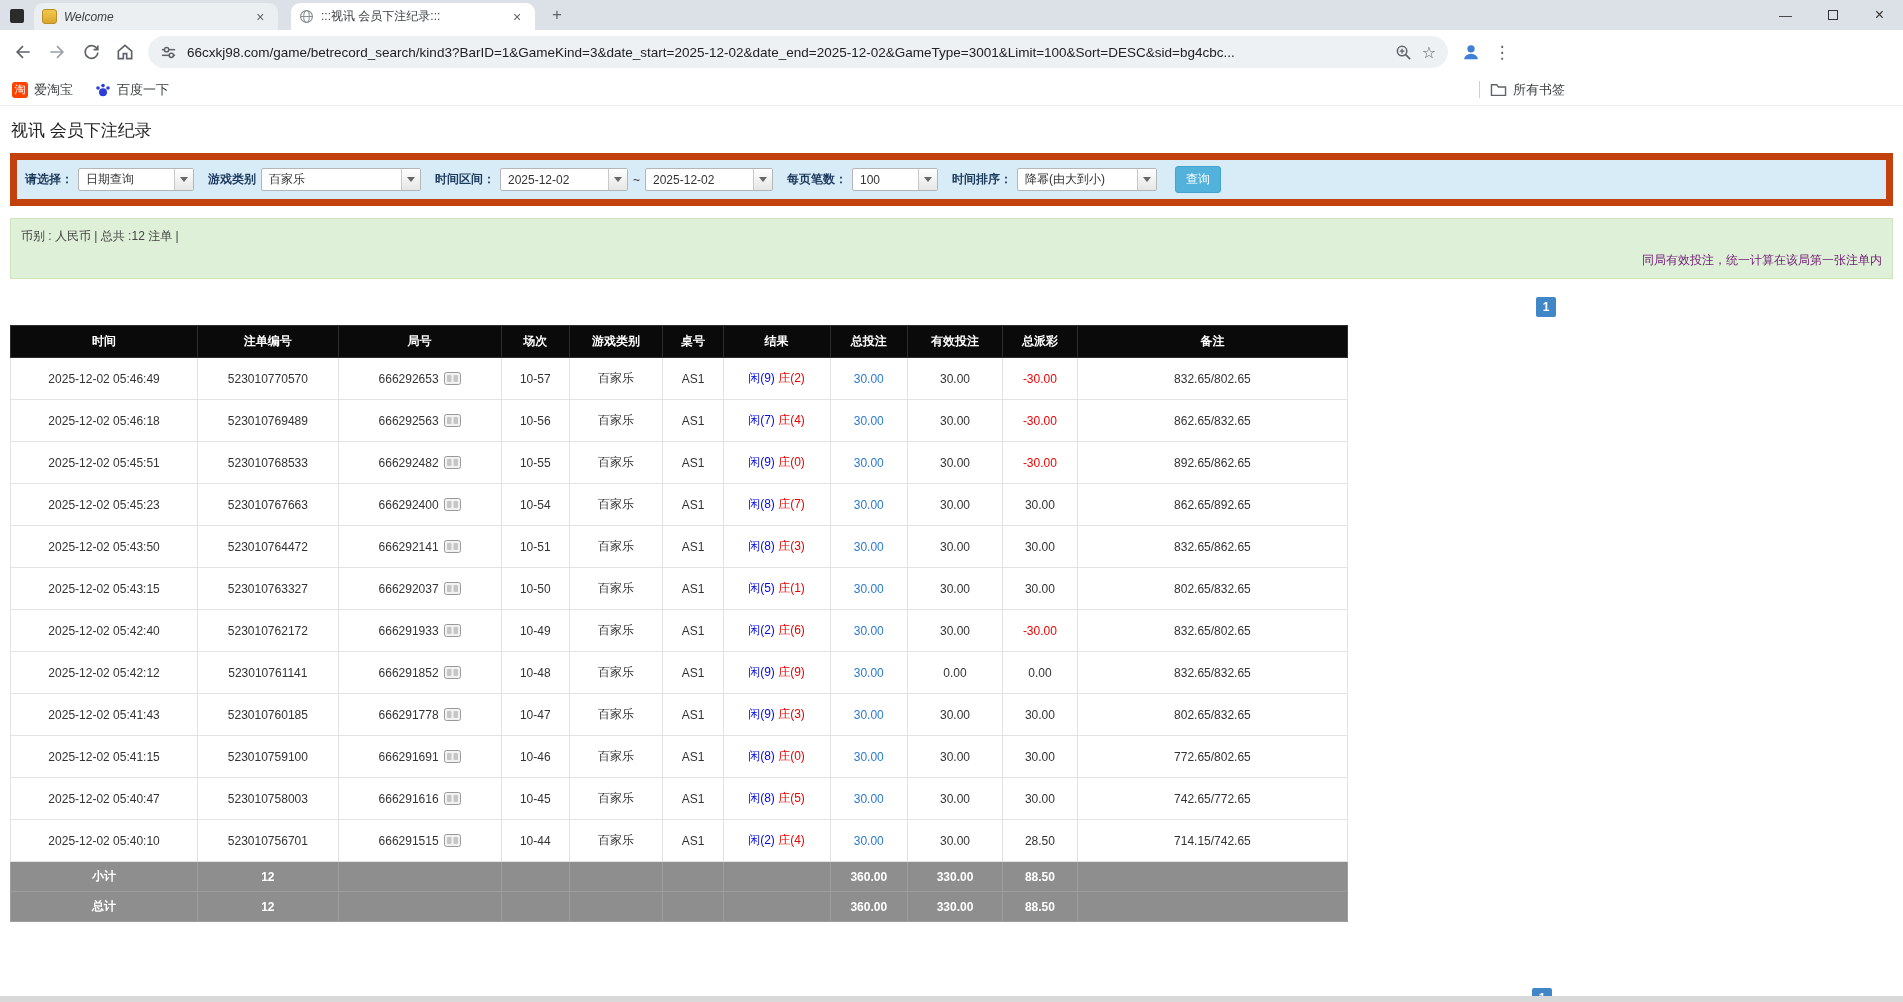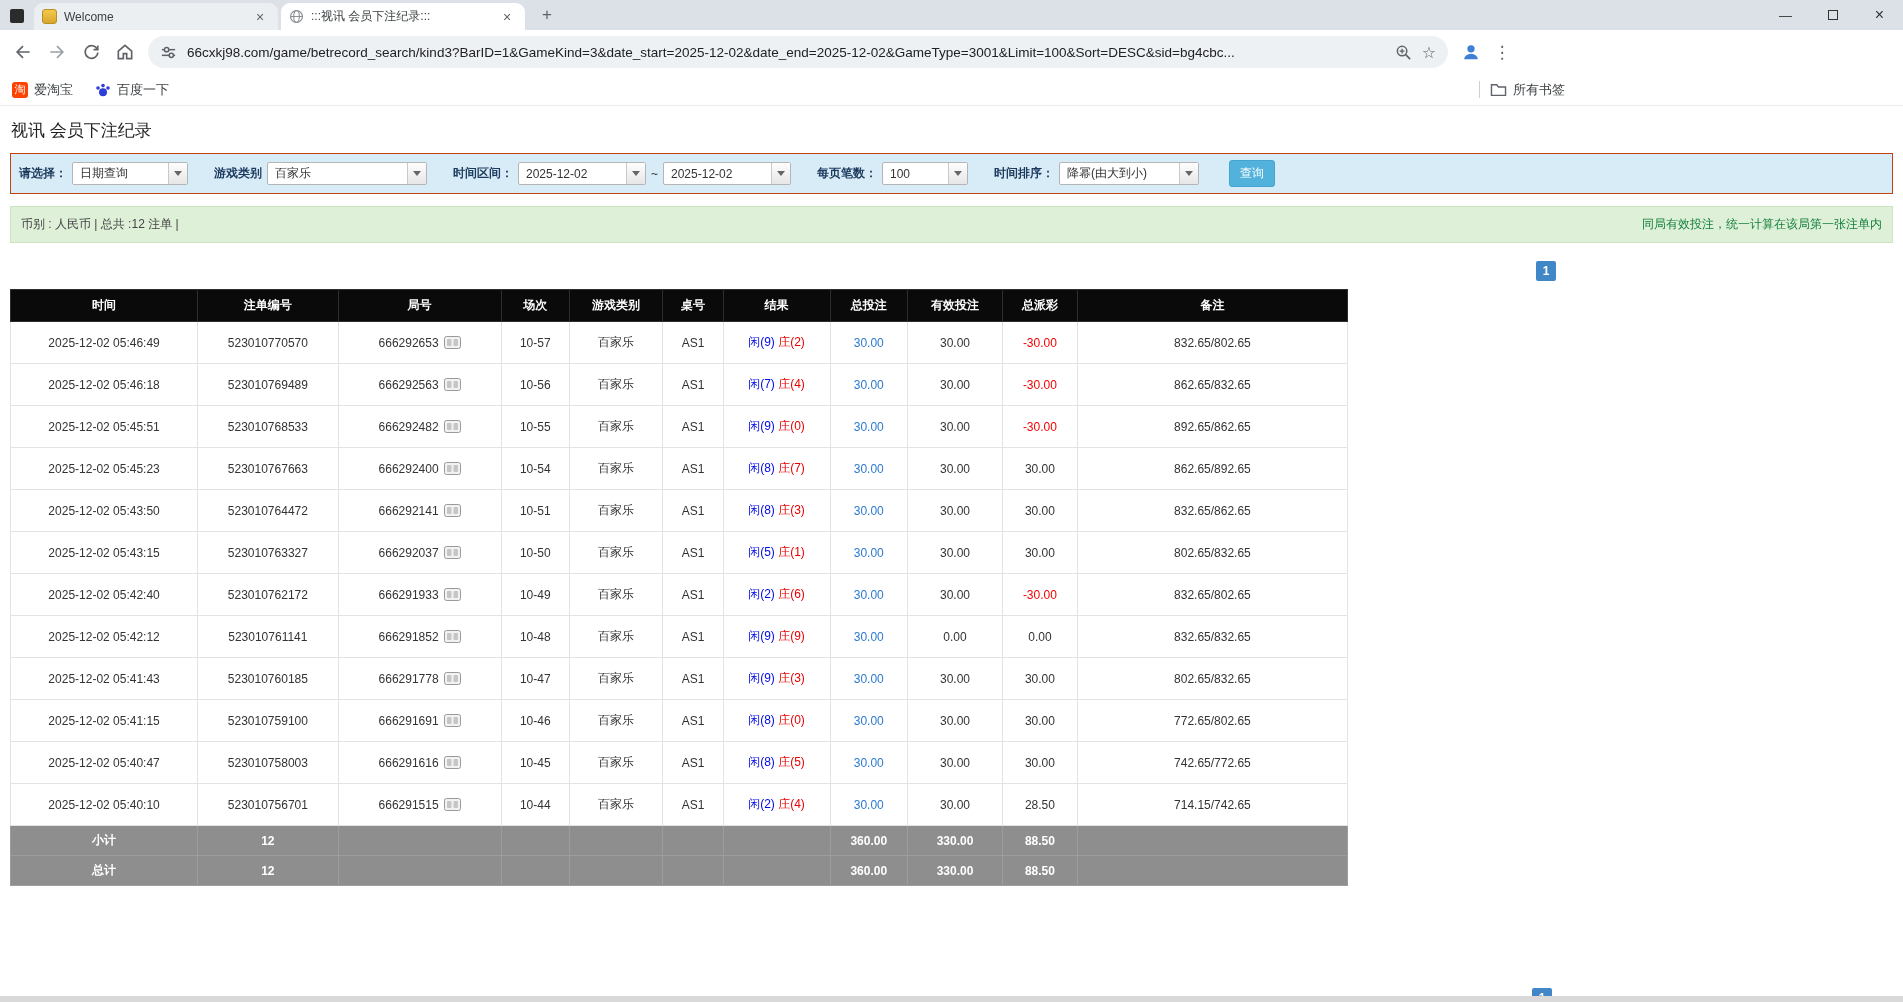--- a/index.html
+++ b/index.html
@@ -5,21 +5,21 @@
   * { margin:0; padding:0; box-sizing:border-box; }
   html,body { width:1903px; height:1002px; overflow:hidden; background:#fff;
     font-family:"Liberation Sans","DejaVu Sans",sans-serif; }
   body { position:relative; }
 
   
   .tabstrip { height:30px; background:#dce1e7; display:flex; align-items:flex-end; position:relative; }
   .window-glyph { width:14px; height:14px; background:#2b2b2b; border-radius:2px; margin:0 10px 7px 10px; }
   .tab { width:244px; height:27px; display:flex; align-items:center; padding:0 10px 0 8px; gap:7px;
          border-radius:9px 9px 0 0; font-size:12px; color:#3c4043; }
-  .tab.inactive { background:#eceff2; margin-right:3px; }
+  .tab.inactive { background:#eceff2; margin-right:13px;font-style:italic; }
   .tab.active { background:#ffffff; }
   .tab-title { flex:1; white-space:nowrap; overflow:hidden; text-overflow:ellipsis; }
   .tab-close { color:#5f6368; font-size:14px; line-height:14px; width:16px; text-align:center; border-radius:50%; }
   .favicon-gold { width:15px; height:15px; border-radius:3px; background:linear-gradient(#f2c94c,#d9a62e); flex:0 0 auto; border:1px solid #b98e22; }
   .newtab-btn { font-size:17px; color:#5f6368; margin:0 0 5px 10px; width:24px; text-align:center; }
   .win-controls { position:absolute; right:0; top:0; height:30px; display:flex; }
   .winbtn { width:47px; height:30px; display:flex; align-items:center; justify-content:center; color:#333; font-size:13px; }
   .max-box { width:10px; height:10px; border:1.5px solid #333; display:inline-block; }
 
   .toolbar { height:44px; background:#fff; display:flex; align-items:center; padding:0 6px; }
@@ -33,36 +33,36 @@
   .bm-item { display:flex; align-items:center; gap:6px; font-size:13px; color:#3c4043; }
   .taobao-ic { width:16px; height:16px; background:#ff4200; color:#fff; border-radius:3px; font-size:11px;
                display:flex; align-items:center; justify-content:center; }
   .bm-right { margin-left:auto; display:flex; align-items:center; gap:10px; margin-right:326px; }
   .bm-sep { width:1px; height:17px; background:#cfcfcf; }
 
   
   .page { position:relative; height:896px; background:#fff; }
   .page-title { font-size:17px; color:#222; padding:13px 11px 11px; }
 
-  .filter-bar { margin:0 10px; background:#d8ecf7; border:1px solid #c2410c; display:flex; align-items:center;
-                padding:6px 8px; gap:26px; }
+  .filter-bar { margin:0 10px; background:#d8ecf7; border:7px solid #c2410c; display:flex; align-items:center;
+                padding:6px 8px; gap:14px; }
   .fgroup { display:flex; align-items:center; gap:5px; }
   .flabel { font-size:12px; font-weight:bold; color:#1c3a5e; }
   .combo { background:#fff; border:1px solid #b5b5b5; height:23px; display:flex; align-items:stretch; border-radius:2px; }
   .combo-text { padding:0 7px; font-size:12px; color:#333; flex:1; display:flex; align-items:center; white-space:nowrap; }
   .combo-arrow { width:19px; border-left:1px solid #c9c9c9; background:linear-gradient(#fefefe,#e6e6e6);
                  display:flex; align-items:center; justify-content:center; }
   .w116{width:116px} .w160{width:160px} .w128{width:128px} .w86{width:86px} .w140{width:140px}
   .tilde { font-size:12px; color:#333; }
   .btn-search { background:#53b2dc; border:1px solid #44a3cf; color:#fff; font-size:12px; padding:4px 10px;
                 border-radius:3px; margin-left:4px; }
 
   .summary-bar { margin:12px 10px 0; background:#dff0d8; border:1px solid #cde5be; padding:9px 10px;
                  display:flex; justify-content:space-between; font-size:12px; color:#444; }
-  .summary-note { color:#15803d; }
+  .summary-note { color:#701a75;margin-top:24px; }
 
   .pagination { width:1546px; margin:18px 10px 8px; display:flex; justify-content:flex-end; }
   .page-box { min-width:20px; height:20px; background:#4187c7; color:#fff; font-size:12px; font-weight:bold;
               display:flex; align-items:center; justify-content:center; border-radius:2px; }
 
   table.bet { width:1338px; margin:4px 10px 0; border-collapse:collapse; font-size:12px; table-layout:fixed; }
   .bet thead th { background:#0a0a0a; color:#fff; padding:7px 3px; border:1px solid #2e2e2e; font-weight:bold; }
   .bet tbody td { border:1px solid #e3e3e3; padding:12px 3px; text-align:center; color:#333; background:#fff;
                   overflow:hidden; white-space:nowrap; }
   .bet tfoot td { background:#8e8e8e; color:#fff; padding:6px 3px; text-align:center; border:1px solid #9d9d9d;font-weight:bold; }

